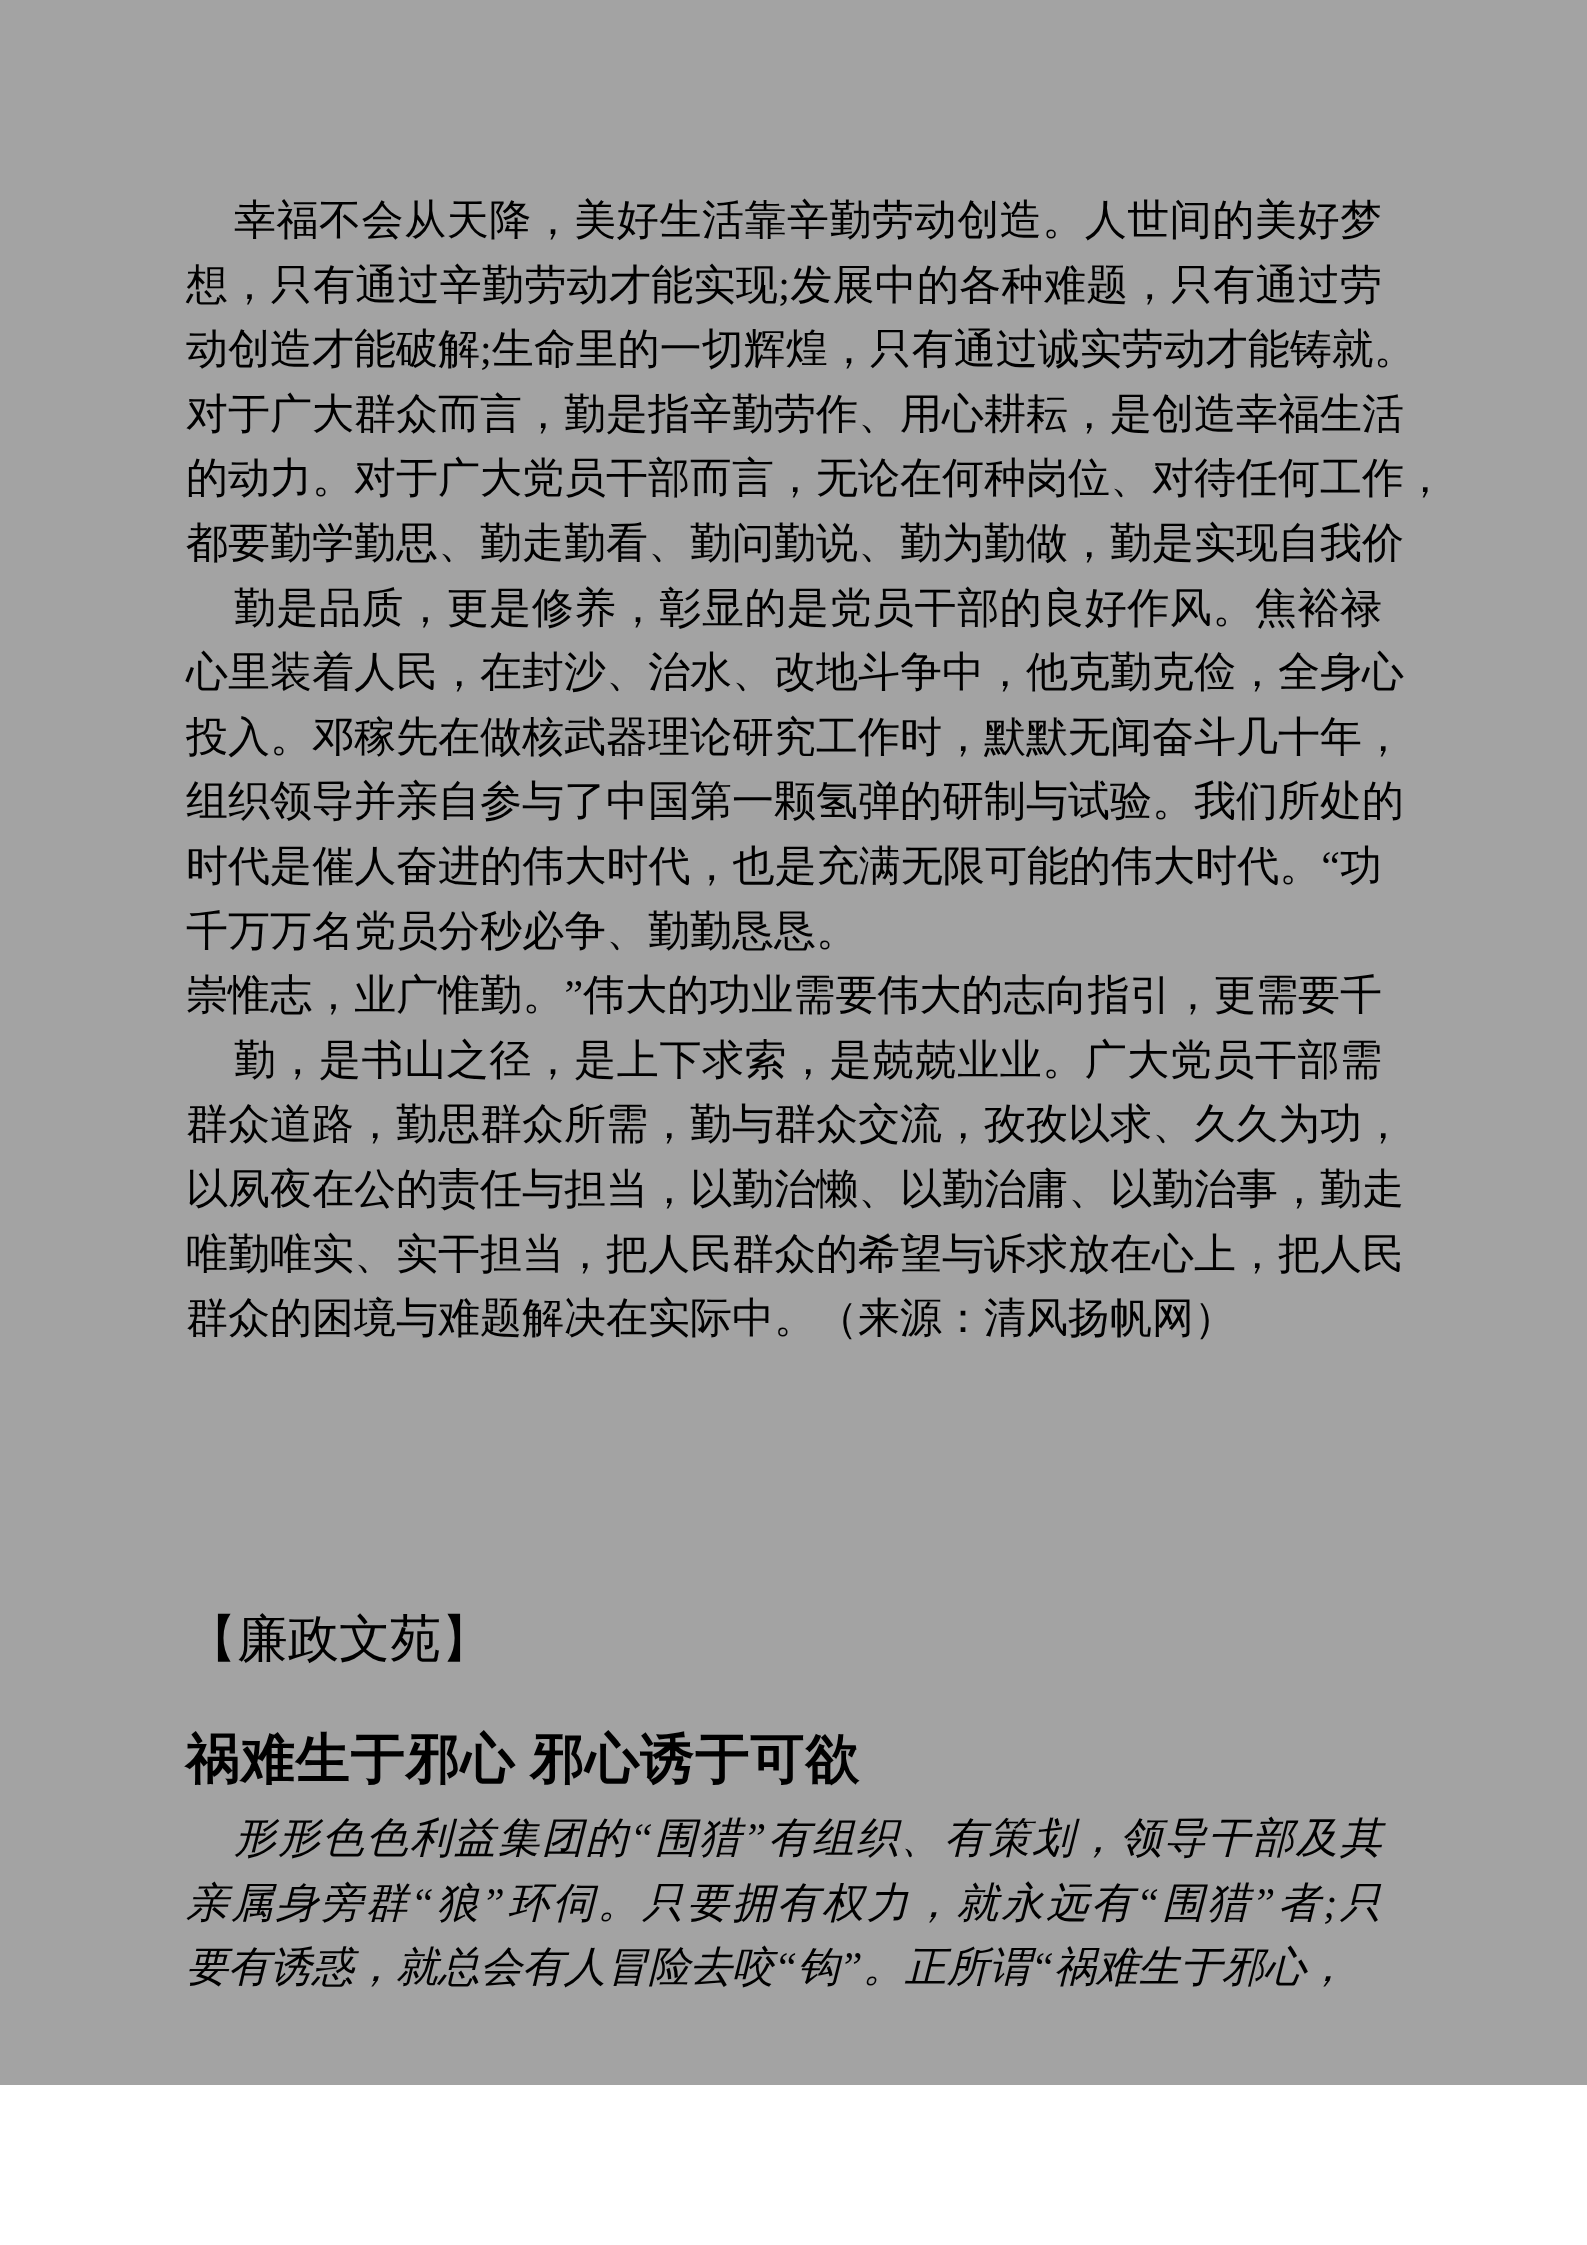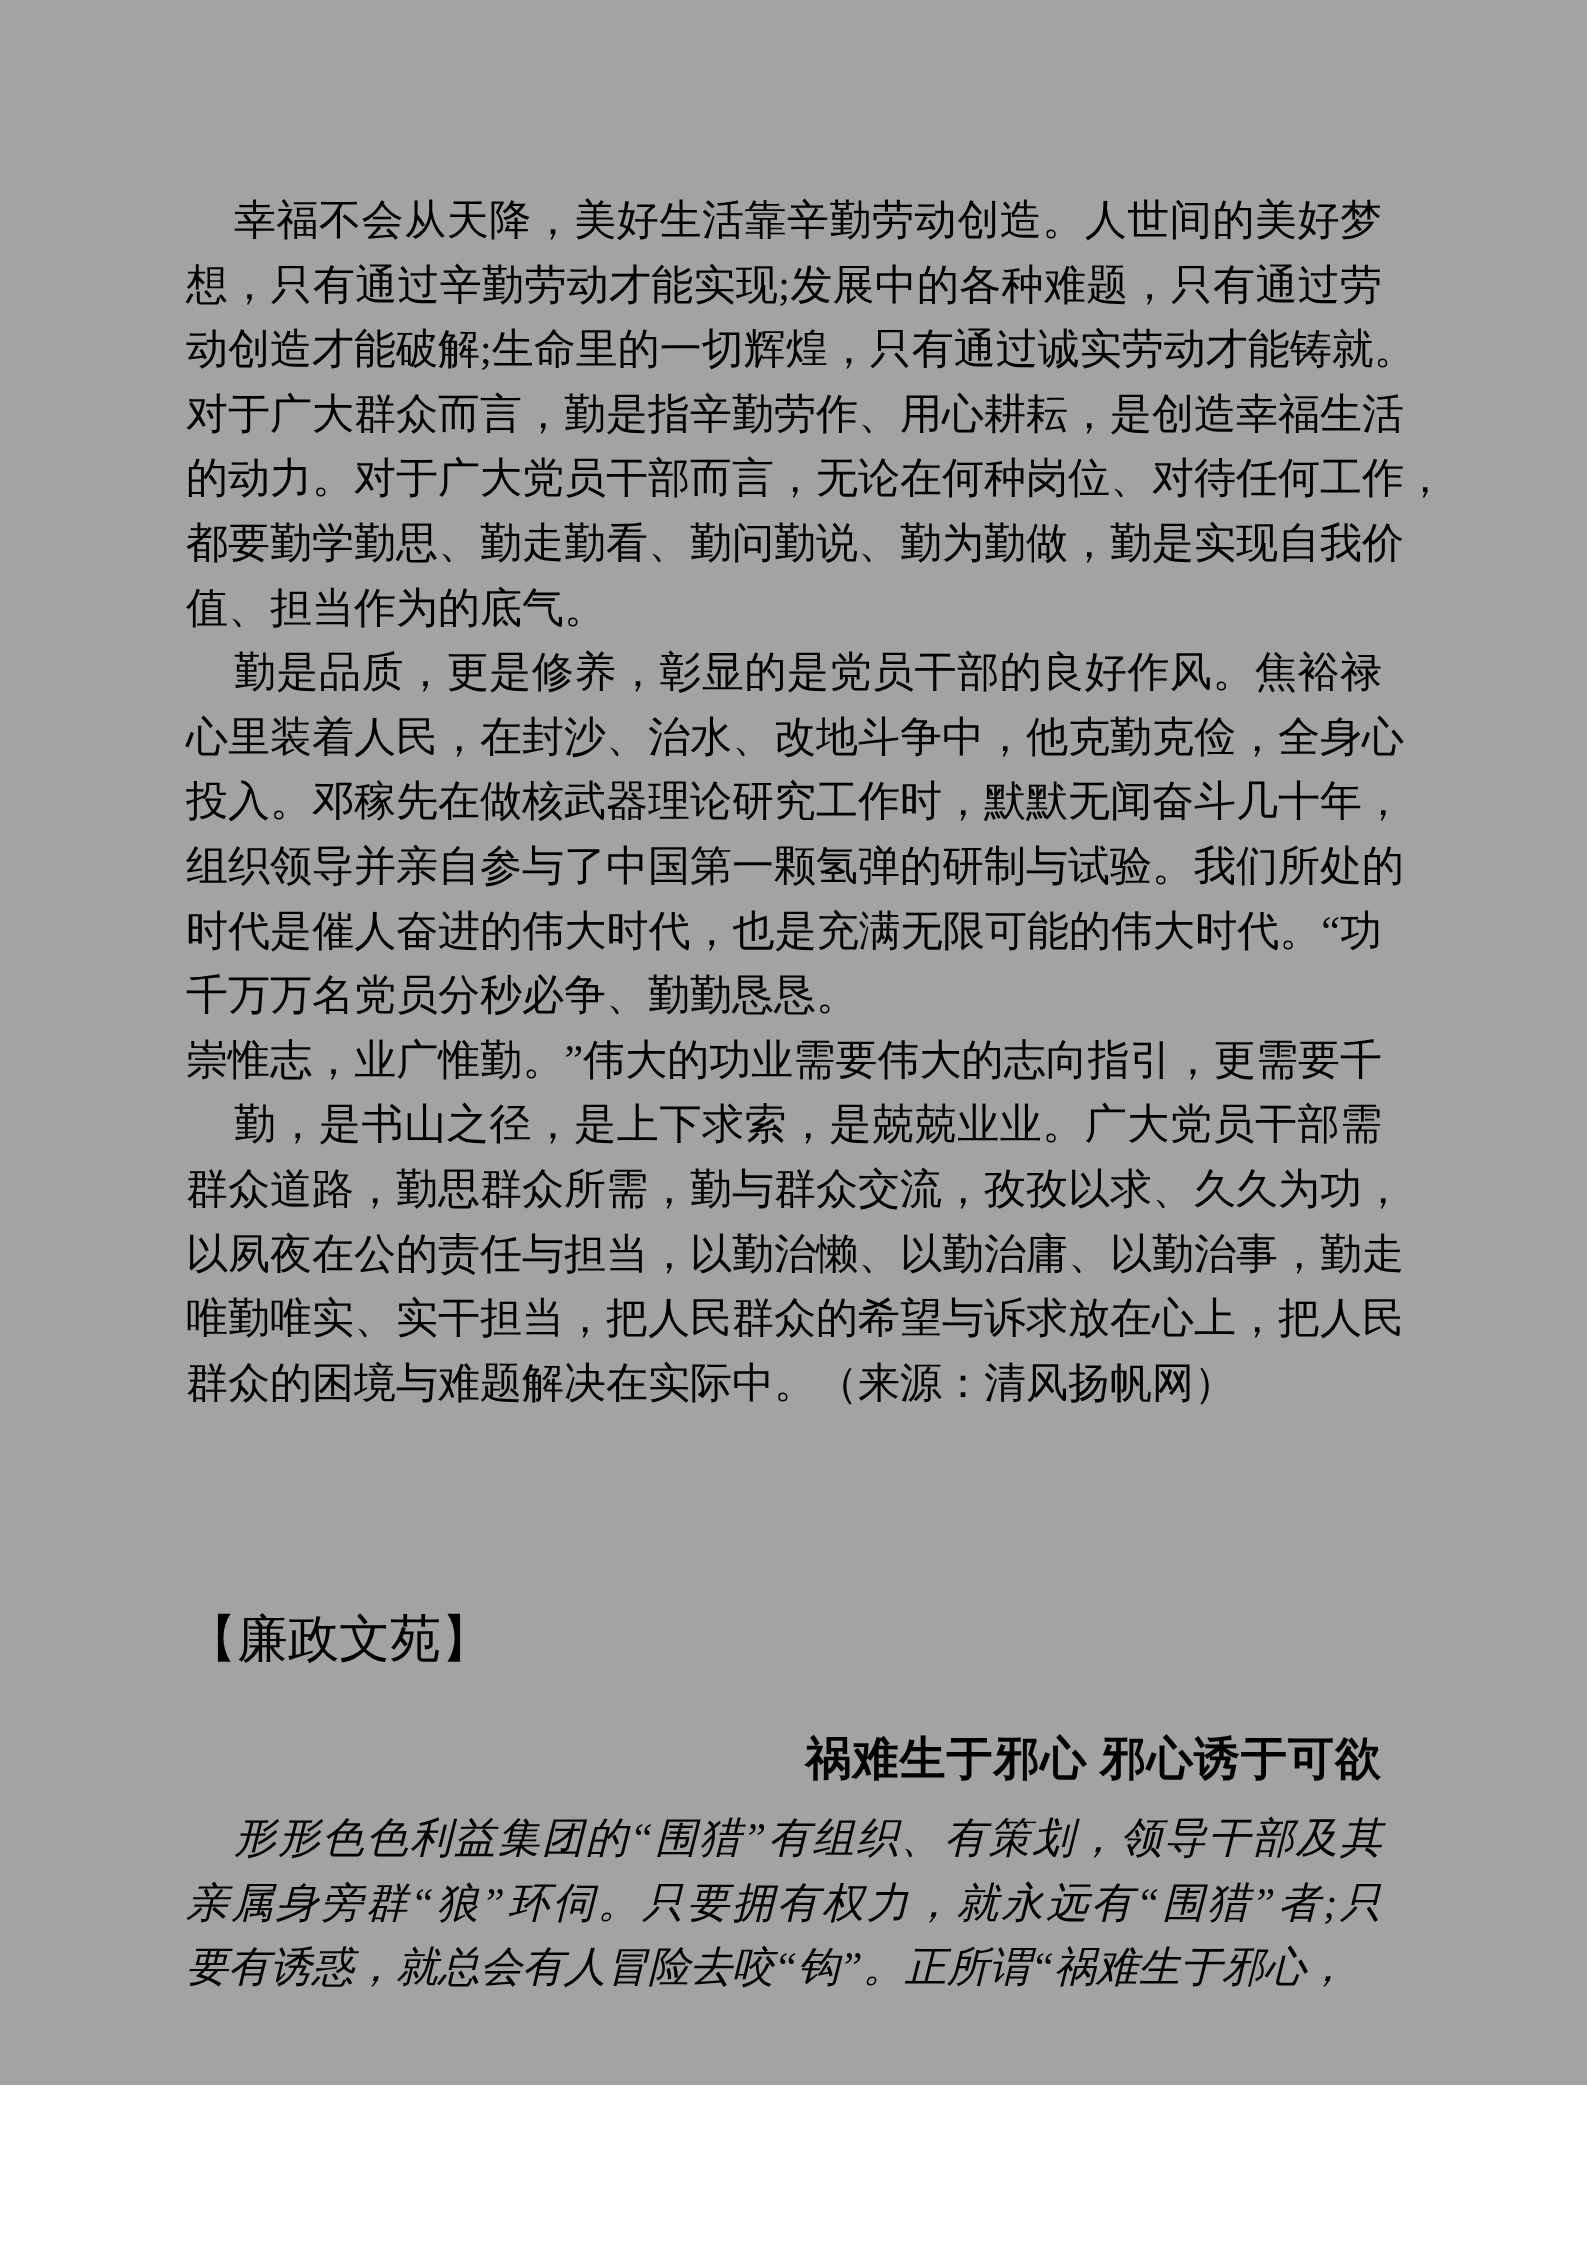--- a/index.html
+++ b/index.html
@@ -39,22 +39,22 @@
     top: 1607px;
     font-size: 51px;
     line-height: 64.6px;
     font-weight: 400;
   }
   .article-title {
     position: absolute;
     left: 186px;
     top: 1729px;
     width: 1196px;
-    text-align: right;
-    font-size: 46px;
+    text-align: left;
+    font-size: 54px;
     line-height: 60px;
     font-weight: 700;
     letter-spacing: 1px;
   }
   .page-number {
     position: absolute;
     left: 0;
     top: 2080px;
     width: 1587px;
     text-align: center;
@@ -68,21 +68,20 @@
 
 <div class="page">
 
   <div class="body-text">
       <div class="line para-first">幸福不会从天降，美好生活靠辛勤劳动创造。人世间的美好梦</div>
       <div class="line">想，只有通过辛勤劳动才能实现;发展中的各种难题，只有通过劳</div>
       <div class="line">动创造才能破解;生命里的一切辉煌，只有通过诚实劳动才能铸就。</div>
       <div class="line">对于广大群众而言，勤是指辛勤劳作、用心耕耘，是创造幸福生活</div>
       <div class="line">的动力。对于广大党员干部而言，无论在何种岗位、对待任何工作，</div>
       <div class="line">都要勤学勤思、勤走勤看、勤问勤说、勤为勤做，勤是实现自我价</div>
-      <div class="line para-last">值、担当作为的底气。</div>
       <div class="line para-first">勤是品质，更是修养，彰显的是党员干部的良好作风。焦裕禄</div>
       <div class="line">心里装着人民，在封沙、治水、改地斗争中，他克勤克俭，全身心</div>
       <div class="line">投入。邓稼先在做核武器理论研究工作时，默默无闻奋斗几十年，</div>
       <div class="line">组织领导并亲自参与了中国第一颗氢弹的研制与试验。我们所处的</div>
       <div class="line">时代是催人奋进的伟大时代，也是充满无限可能的伟大时代。“功</div>
       <div class="line para-last">千万万名党员分秒必争、勤勤恳恳。</div>
       <div class="line">崇惟志，业广惟勤。”伟大的功业需要伟大的志向指引，更需要千</div>
       <div class="line para-first">勤，是书山之径，是上下求索，是兢兢业业。广大党员干部需</div>
       <div class="line">群众道路，勤思群众所需，勤与群众交流，孜孜以求、久久为功，</div>
       <div class="line">以夙夜在公的责任与担当，以勤治懒、以勤治庸、以勤治事，勤走</div>

